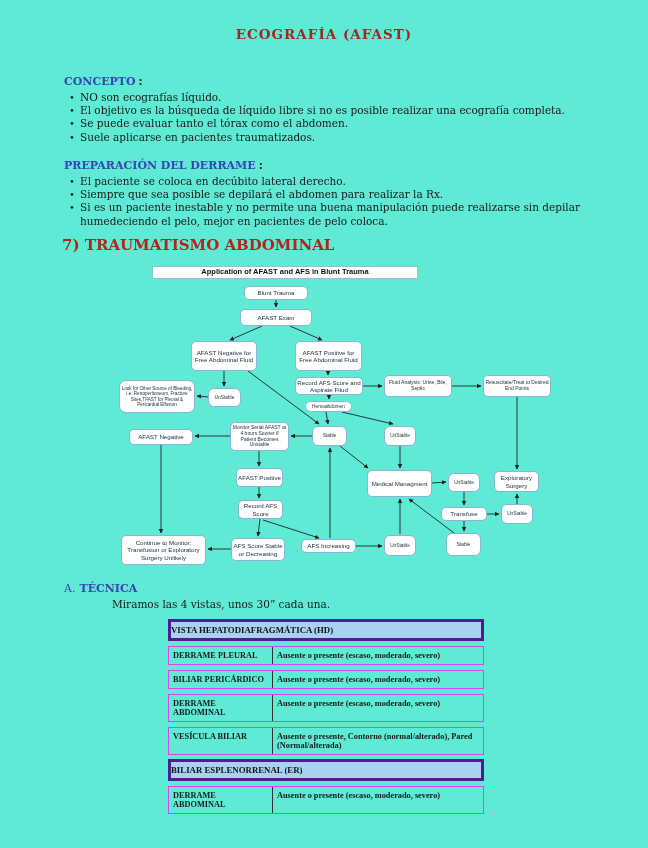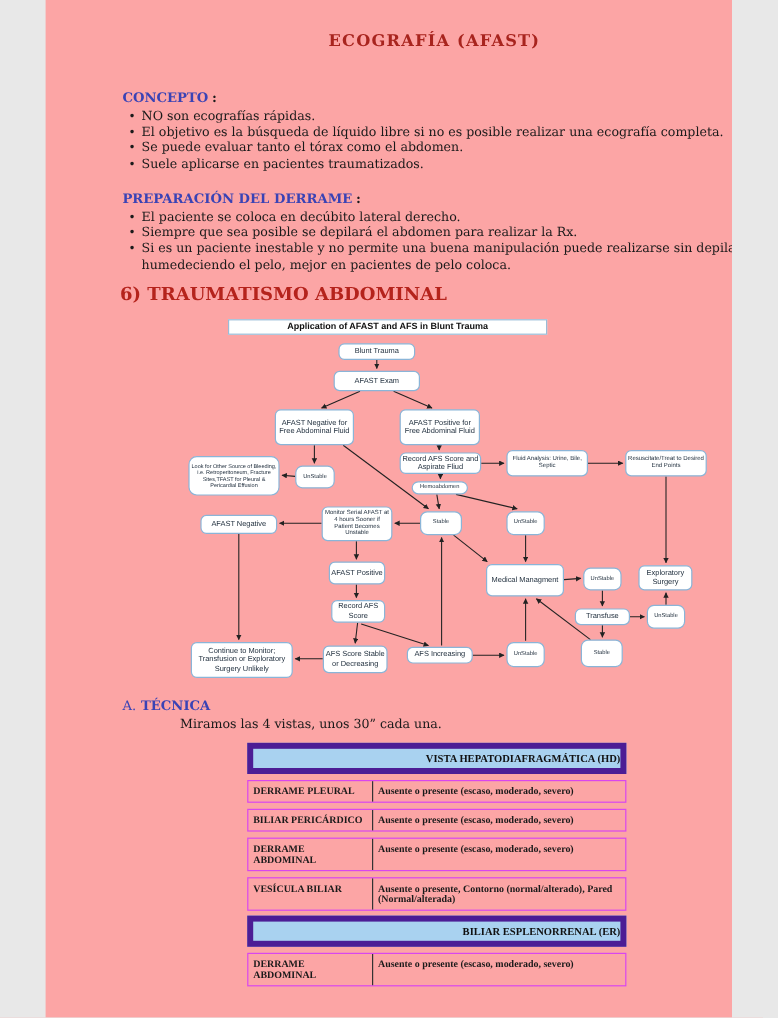--- a/index.html
+++ b/index.html
@@ -1,16 +1,16 @@
 <!DOCTYPE html>
 <html><head>
 <meta charset="utf-8">
 <style>
   html,body{margin:0;padding:0;background:#e8e8e8;}
-  #page{position:relative;width:572px;height:848px;background:#fca5a5;margin:0 auto;
+  #page{position:relative;width:648px;height:848px;background:#5eead4;margin:0 auto;
         font-family:"DejaVu Serif",serif;color:#1a1a1a;overflow:hidden;}
 
   
   .doc-title{position:absolute;top:26px;left:0;width:648px;text-align:center;
              font-size:13.5px;font-weight:bold;letter-spacing:1px;color:#a8241e;}
   .section{position:absolute;left:64px;width:524px;}
   .sec-heading{font-size:11px;font-weight:bold;color:#3a43b5;}
   .sec-colon{font-size:11px;font-weight:bold;color:#1a1a1a;margin-left:3px;}
   ul.bullets{margin:2px 0 0 0;padding:0 0 0 16px;list-style:none;}
   ul.bullets li{font-size:10.5px;line-height:13.2px;position:relative;}
@@ -30,59 +30,59 @@
         color:#1c2b3a;line-height:1.18;box-sizing:border-box;padding:1px;}
   .node.bar{border-radius:0;font-weight:bold;font-size:7.5px;color:#111;border-color:#9abcd8;}
   .node.md{font-size:6.2px;}
   .node.sm{font-size:5px;}
   .node.xs{font-size:4.6px;border-radius:7px;}
   .node.tag{font-size:4.8px;border-radius:6px;}
 
   
   #tables{position:absolute;left:168px;top:619px;width:316px;
           font-family:"Liberation Serif",serif;}
-  .tbl-header{border:5px solid #4c1d95;background:#a9d2f0;text-align:right;
+  .tbl-header{border:3px solid #4c1d95;background:#a9d2f0;text-align:left;
               font-weight:bold;font-size:8.8px;padding:3px 0;margin-top:4px;color:#111;}
   .tbl-header:first-child{margin-top:0;}
   .tbl-row{display:flex;border:1px solid #d946ef;margin-top:5px;box-sizing:border-box;}
   .tbl-c1{width:104px;padding:4px 2px 4px 4px;border-right:1px solid #333;
           font-weight:bold;font-size:8.3px;box-sizing:border-box;}
   .tbl-c2{flex:1;padding:4px 4px;font-weight:bold;font-size:8.3px;box-sizing:border-box;}
 </style>
 </head>
 <body>
 
 <div id="page">
 
   <div class="doc-title">ECOGRAFÍA (AFAST)</div>
 
   <div class="section" style="top:70px;">
     <div>
       <span class="sec-heading">CONCEPTO</span><span class="sec-colon">:</span>
     </div>
     <ul class="bullets">
-        <li>NO son ecografías rápidas.</li>
+        <li>NO son ecografías líquido.</li>
         <li>El objetivo es la búsqueda de líquido libre si no es posible realizar una ecografía completa.</li>
         <li>Se puede evaluar tanto el tórax como el abdomen.</li>
         <li>Suele aplicarse en pacientes traumatizados.</li>
       </ul>
   </div>
 
   <div class="section" style="top:154px;">
     <div>
       <span class="sec-heading">PREPARACIÓN DEL DERRAME</span><span class="sec-colon">:</span>
     </div>
     <ul class="bullets">
         <li>El paciente se coloca en decúbito lateral derecho.</li>
         <li>Siempre que sea posible se depilará el abdomen para realizar la Rx.</li>
         <li>Si es un paciente inestable y no permite una buena manipulación puede realizarse sin depilar humedeciendo el pelo, mejor en pacientes de pelo coloca.</li>
       </ul>
   </div>
 
-  <div class="red-heading">6) TRAUMATISMO ABDOMINAL</div>
+  <div class="red-heading">7) TRAUMATISMO ABDOMINAL</div>
 
   <div id="flowchart">
     <svg id="edges" viewBox="0 0 482 309">
       <defs>
         <marker id="arw" markerWidth="6" markerHeight="6" refX="4.5" refY="2.5" orient="auto">
           <path d="M0,0 L5,2.5 L0,5 z" fill="#222"></path>
         </marker>
       </defs>
     <line x1="166" y1="37" x2="166" y2="44" marker-end="url(#arw)"></line>
         <line x1="152" y1="63" x2="120" y2="77" marker-end="url(#arw)"></line>

